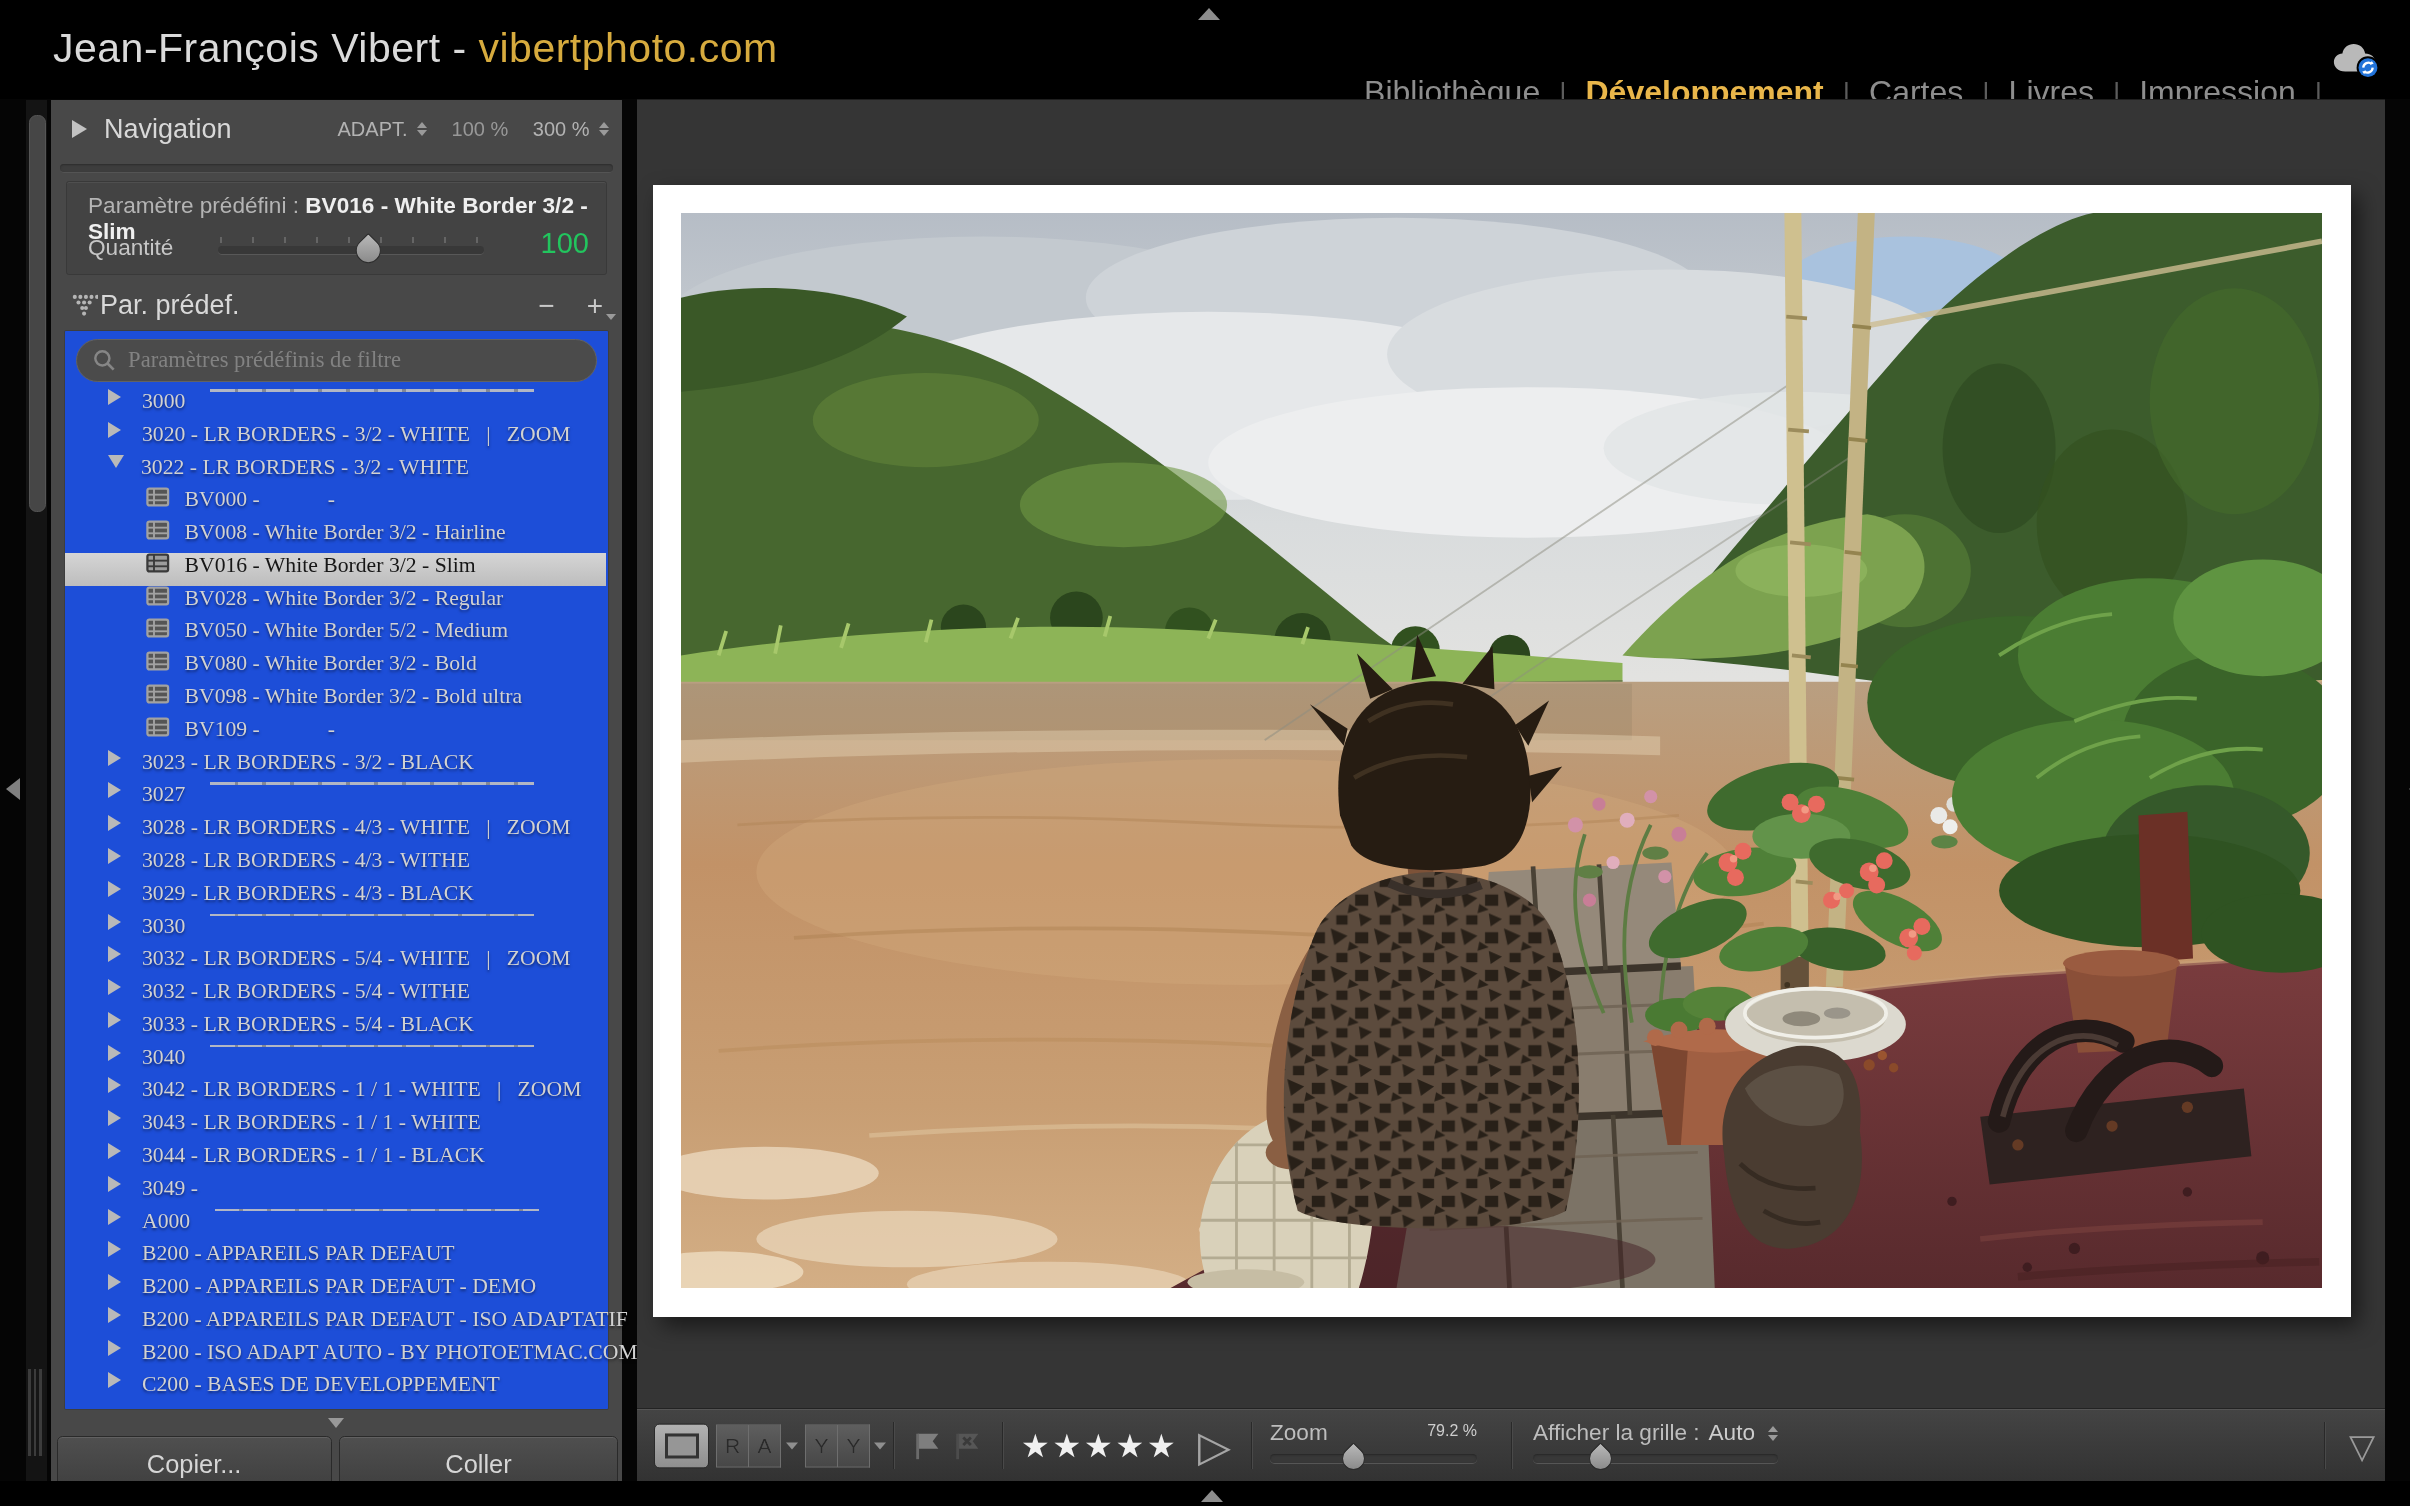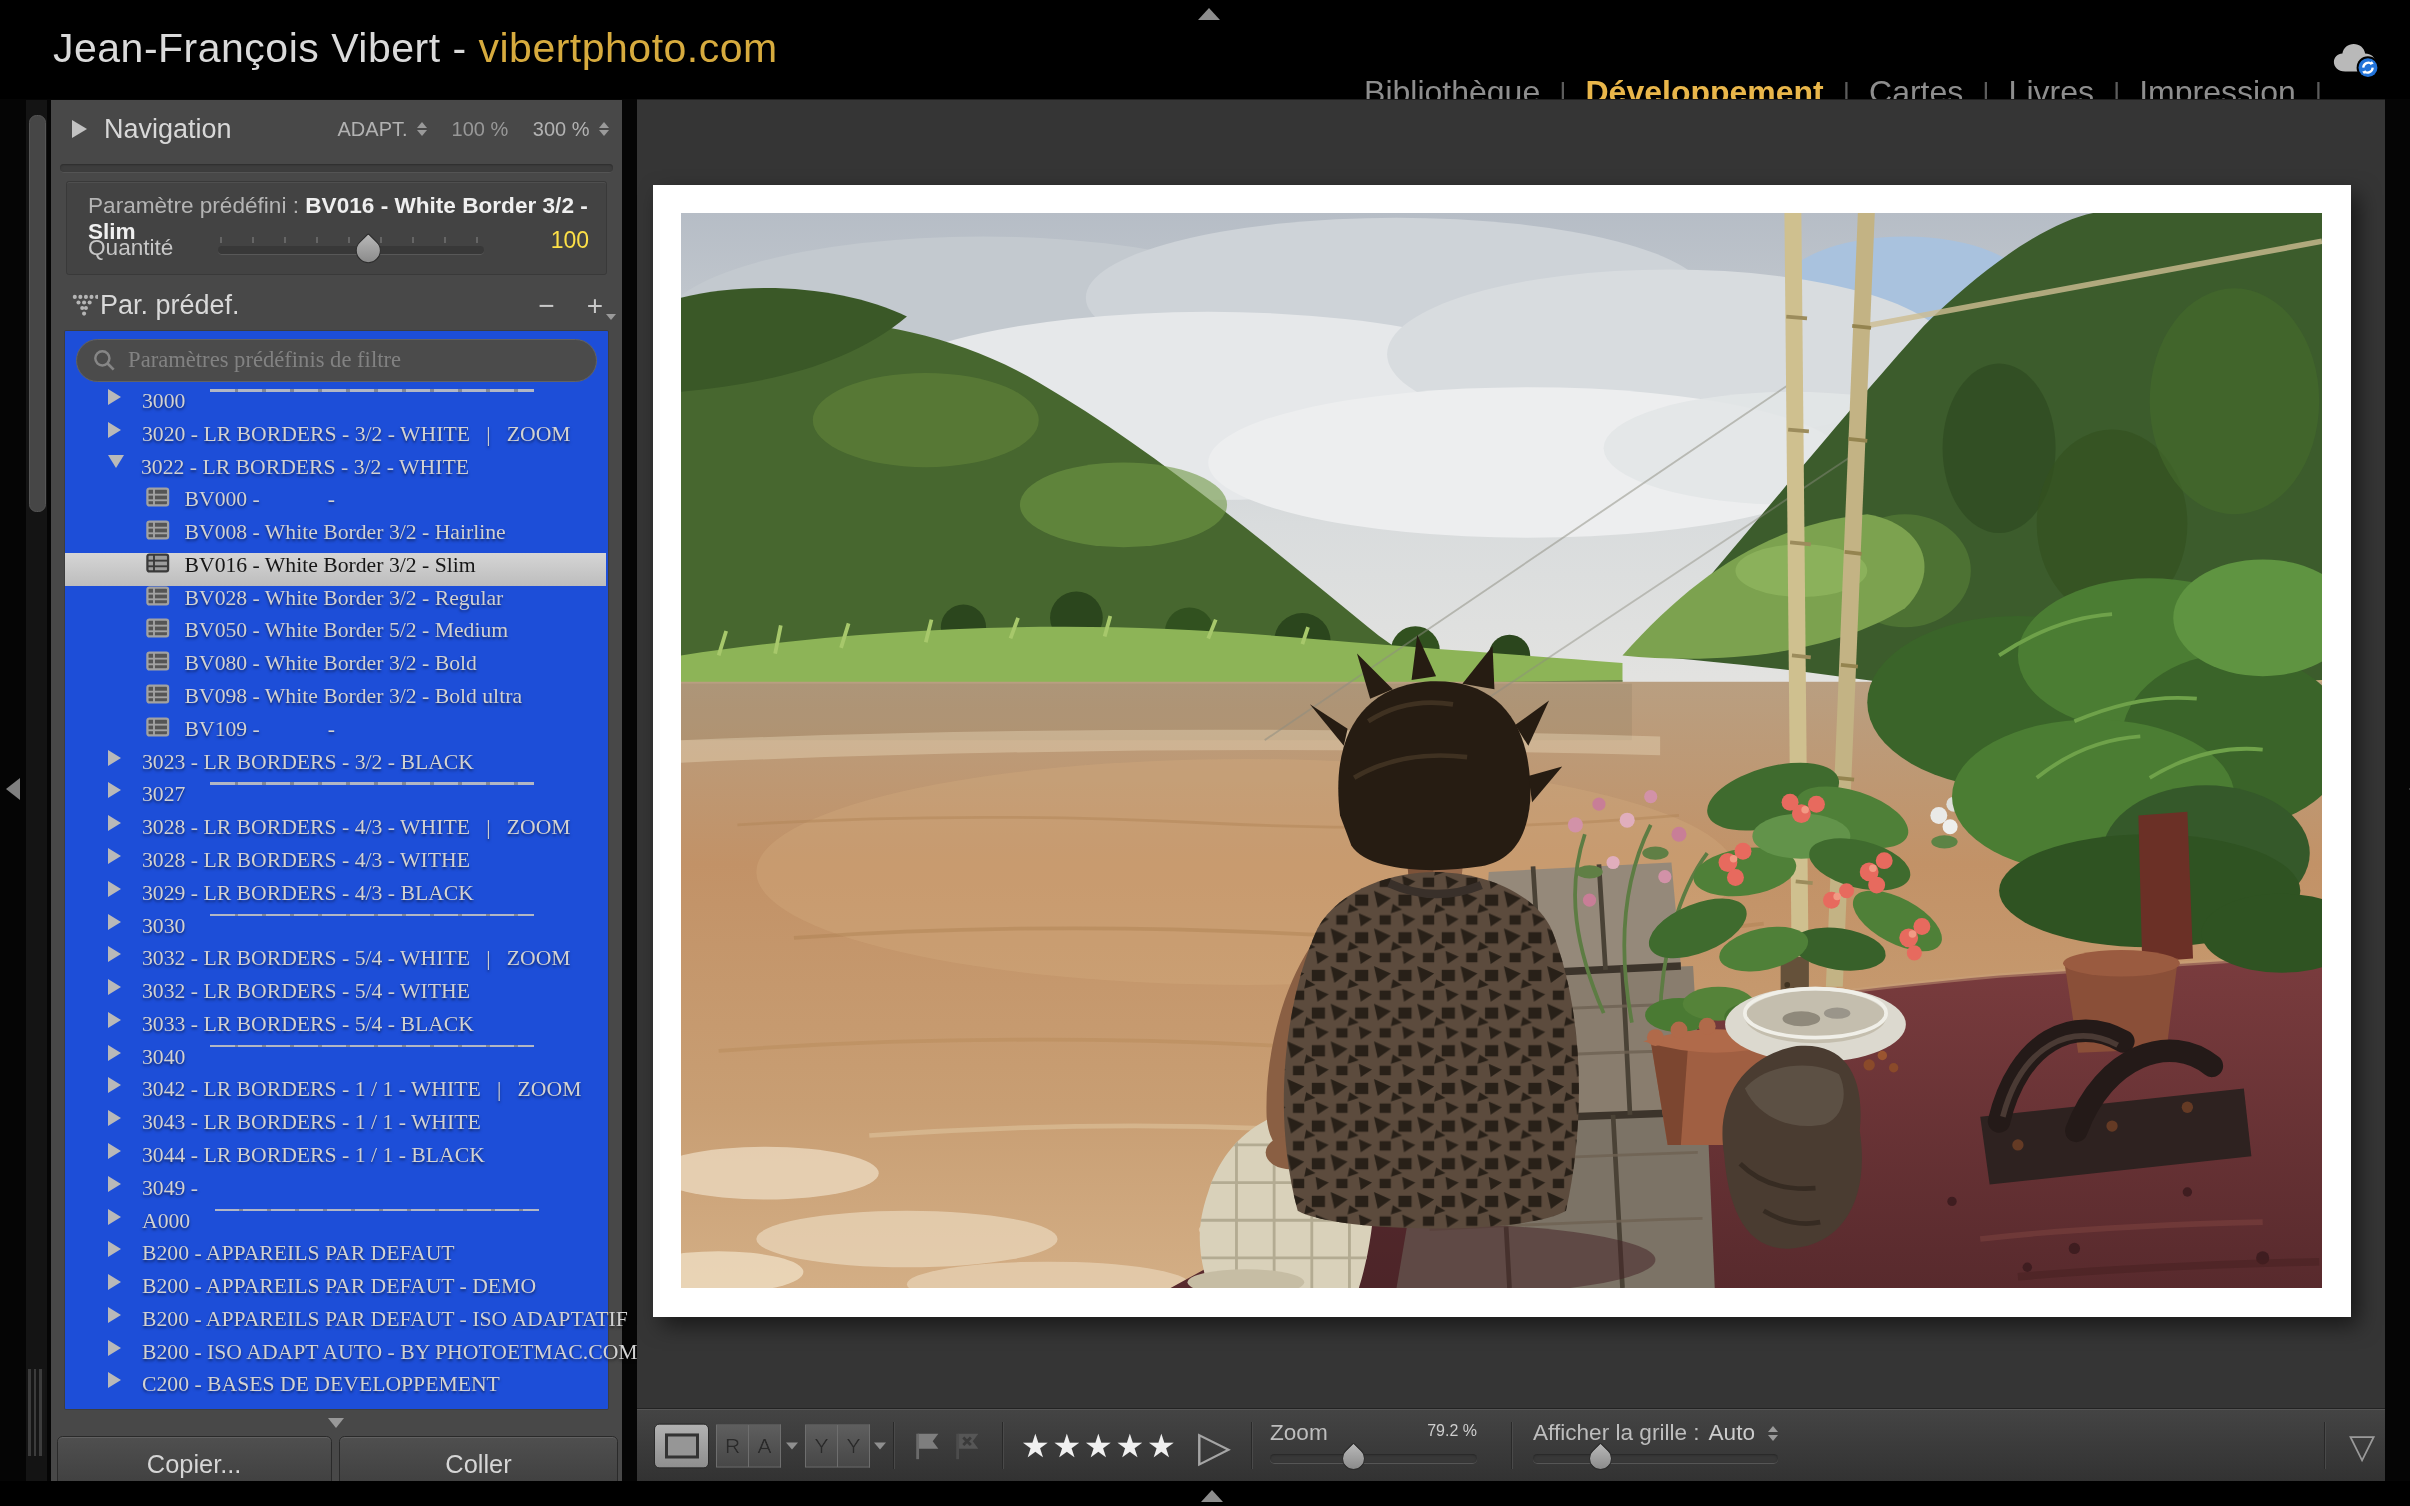--- a/index.html
+++ b/index.html
@@ -56,21 +56,21 @@
   .info-line1{position:absolute;left:21px;top:11.3px;font-size:22.6px;color:#b4b4b4;}
   .info-line1 b{color:#efefef;font-weight:700;}
   .qty-label{position:absolute;left:21px;top:53px;font-size:22.6px;color:#c6c6c6;}
   .qty-ticks{position:absolute;left:153px;right:124px;top:55px;height:5.6px;
              background:repeating-linear-gradient(90deg,#656565 0 1.9px,transparent 1.9px 32px);}
   .qty-track{position:absolute;left:151px;right:122px;top:64px;height:7.5px;background:#383838;
              border-radius:3.8px;box-shadow:0 0.9px 0 #585858;}
   .drop{position:absolute;width:22.6px;height:22.6px;background:linear-gradient(135deg,#b9b9b9,#838383);
         border:0.9px solid #2d2d2d;border-radius:1.9px 50% 50% 50%;transform:rotate(45deg);}
   .qty-track .drop{top:-8.5px;}
-  .qty-value{position:absolute;right:17px;top:45px;font-size:23px;color:#fde047;}
+  .qty-value{position:absolute;right:17px;top:45px;font-size:29px;color:#22c55e;}
 
   .presets-header{position:absolute;left:0;right:0;top:181px;height:49px;display:flex;align-items:center;}
   .funnel{margin-left:21px;}
   .presets-title{font-size:27px;color:#d8d8d8;margin-left:2px;}
   .ph-actions{position:absolute;right:19px;display:flex;gap:32px;font-size:28px;color:#c9c9c9;align-items:center;}
   .plus-wrap{position:relative;}
   .plus-caret{position:absolute;right:-13px;bottom:1.9px;width:0;height:0;
               border-left:5.6px solid transparent;border-right:5.6px solid transparent;border-top:6.6px solid #9a9a9a;}
 
   .preset-box{position:absolute;left:13px;right:13px;top:230px;bottom:89px;background:#1d4ed8;

